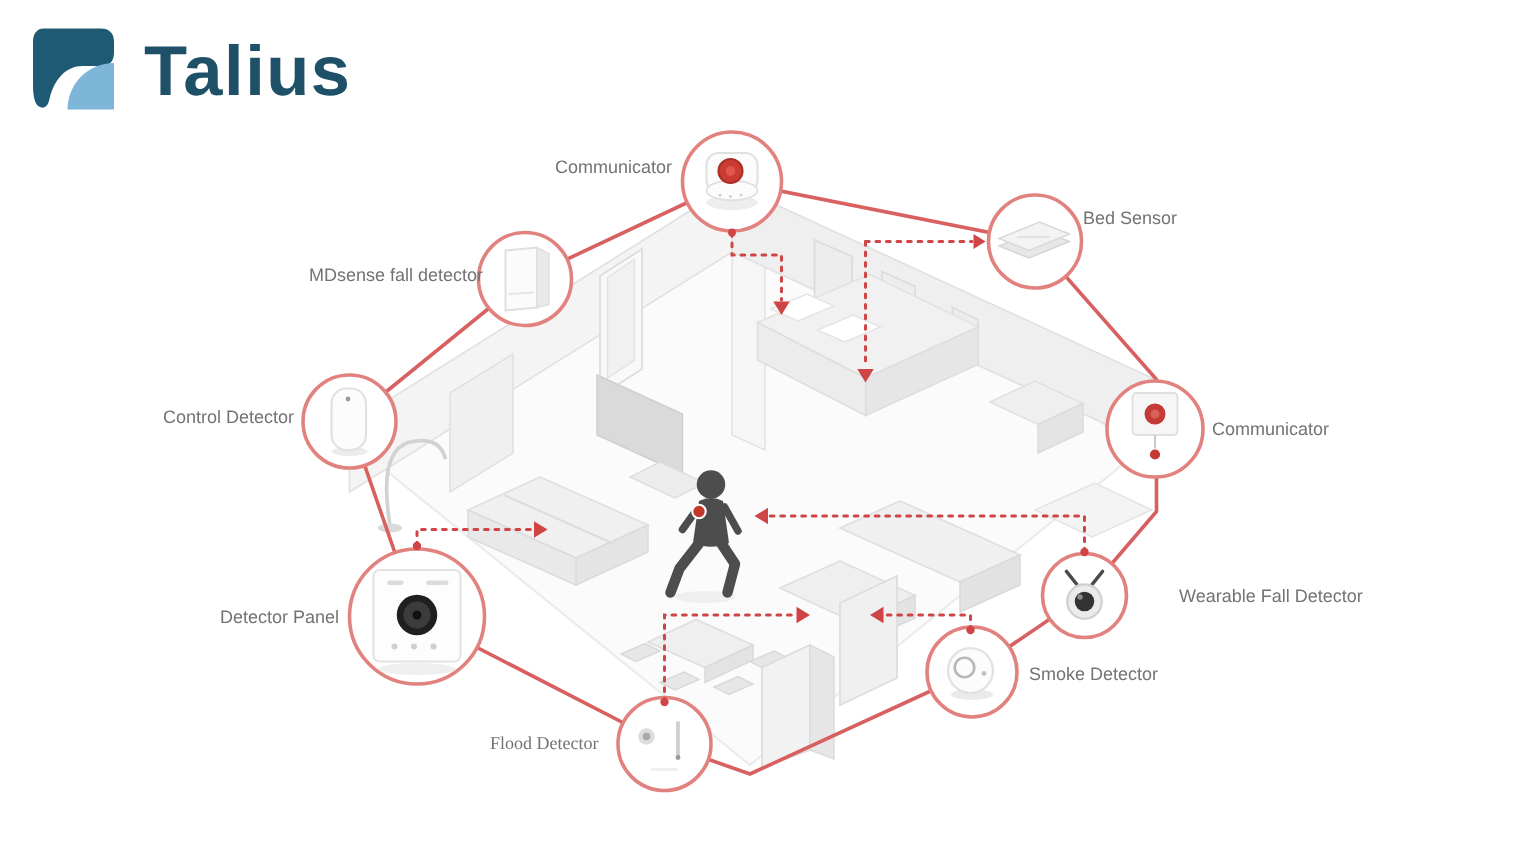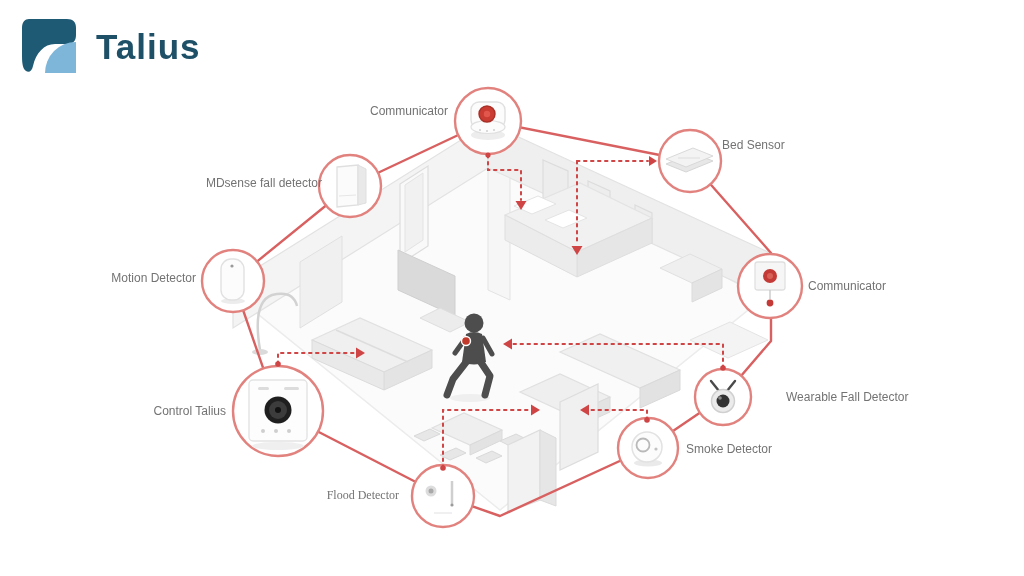--- a/index.html
+++ b/index.html
@@ -3,21 +3,21 @@
 <meta charset="utf-8">
 <style>
   html,body{margin:0;padding:0;background:#ffffff;}
   #stage{
     position:relative;width:1024px;height:576px;background:#ffffff;overflow:hidden;
     font-family:"Liberation Sans", sans-serif;
   }
   #plan-svg{position:absolute;left:0;top:0;}
   .logo{position:absolute;left:16px;top:14px;display:flex;align-items:center;gap:14px;}
   .logo-text{
-    font-size:35px;font-weight:700;color:#1e5068;letter-spacing:1px;line-height:1;
+    font-size:47px;font-weight:700;color:#1e5068;letter-spacing:1px;line-height:1;
     font-family:"Liberation Sans", sans-serif;
   }
   .dev-label{
     position:absolute;font-size:12px;color:#737373;white-space:nowrap;line-height:18px;
   }
   .ta-r{text-align:right;}
 </style>
 </head>
 <body>
 
@@ -225,20 +225,20 @@
     <svg width="66" height="64" viewBox="0 0 64 64">
       <path d="M12,5 H50 C56,5 59,8 59,14 V21 C59,27 56,30 50,30 H38 C27,30 19,39 16,52 C15,57 12,59 9,57 C6,55 5,50 5,42 V14 C5,8 8,5 12,5 Z" fill="#1f5a74"></path>
       <path d="M59,28 A31,31 0 0 0 28,59 L59,59 Z" fill="#7db6d9"></path>
     </svg>
     <div class="logo-text">Talius</div>
   </div>
 
   <div class="dev-label ta-r" style="left:318px;top:102px;width:130px;">Communicator</div>
   <div class="dev-label" style="left:722px;top:136px;width:130px;">Bed Sensor</div>
   <div class="dev-label ta-r" style="left:158px;top:174px;width:164px;">MDsense fall detector</div>
-  <div class="dev-label ta-r" style="left:74px;top:269px;width:122px;">Motion Detector</div>
+  <div class="dev-label ta-r" style="left:74px;top:269px;width:122px;">Control Detector</div>
   <div class="dev-label" style="left:808px;top:277px;width:130px;">Communicator</div>
   <div class="dev-label" style="left:762px;top:388px;width:170px;margin-left:24px;">Wearable Fall Detector</div>
   <div class="dev-label" style="left:686px;top:440px;width:140px;">Smoke Detector</div>
-  <div class="dev-label ta-r" style="left:114px;top:402px;width:112px;">Control Talius</div>
+  <div class="dev-label ta-r" style="left:114px;top:402px;width:112px;">Detector Panel</div>
   <div class="dev-label ta-r" style="left:287px;top:486px;width:112px;font-family:Liberation Serif, serif;">Flood Detector</div>
 
 </div>
 
 </body></html>

